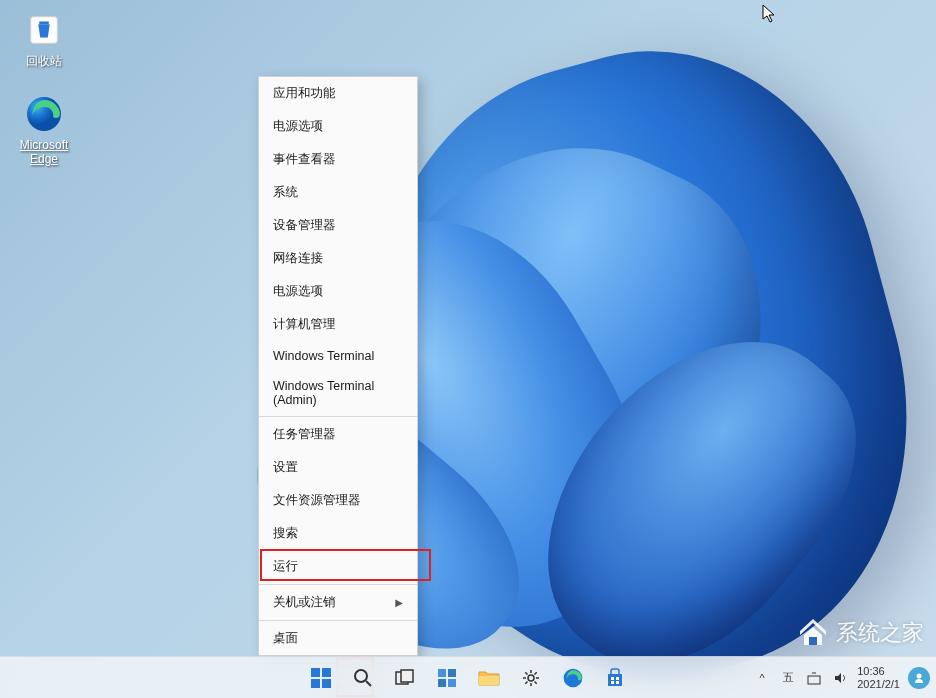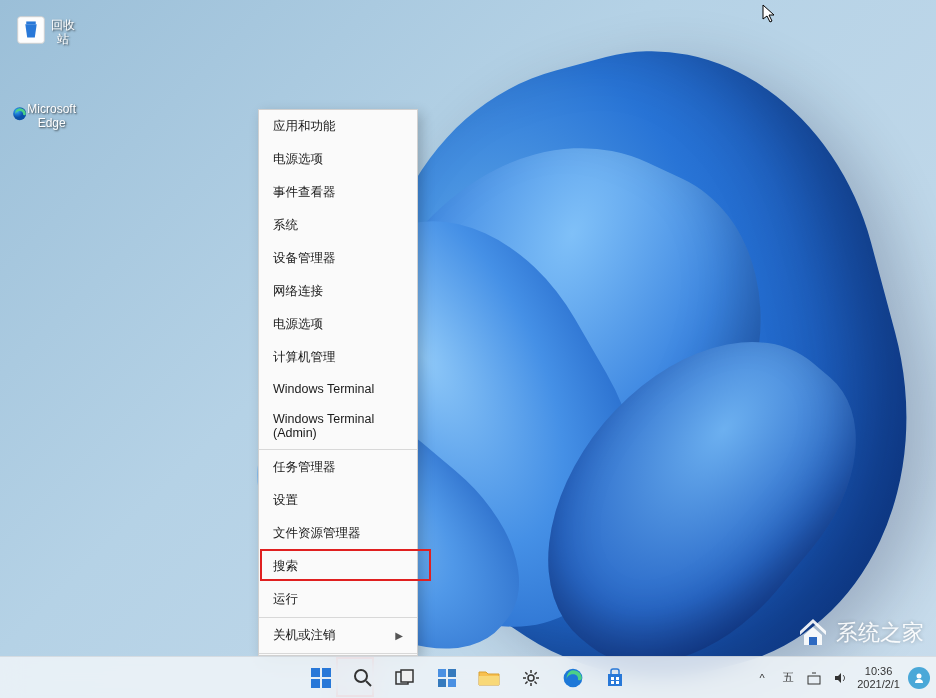--- a/index.html
+++ b/index.html
@@ -28,20 +28,21 @@
     .b2 { width: 380px; height: 480px; right: 200px; top: 140px; transform: rotate(25deg); background: radial-gradient(ellipse at 40% 20%, #7fc0f8 0%, #3a84e0 50%, #1050b0 100%); box-shadow: inset -30px -30px 60px rgba(0,0,30,0.25); }
     .b3 { width: 300px; height: 420px; right: 320px; top: 220px; transform: rotate(-30deg); background: radial-gradient(ellipse at 50% 30%, #8ec8f8 0%, #4590e6 50%, #1a5cc0 100%); }
     .b4 { width: 240px; height: 360px; right: 120px; top: 320px; transform: rotate(40deg); background: radial-gradient(ellipse at 40% 30%, #6cb0f0 0%, #2868c8 60%, #083088 100%); box-shadow: inset -20px -20px 50px rgba(0,0,30,0.3); }
     .b5 { width: 180px; height: 300px; right: 460px; top: 380px; transform: rotate(-50deg); background: radial-gradient(ellipse at 45% 25%, #98d0fa 0%, #5098e8 50%, #2060c0 100%); }
 
     
     .desktop-icon {
       position: absolute;
       width: 64px;
       display: flex;
+      flex-direction: column;
       align-items: center;
       cursor: pointer;
     }
     .desktop-icon .icon-img {
       width: 40px;
       height: 40px;
       display: flex;
       align-items: center;
       justify-content: center;
     }
@@ -136,21 +137,21 @@
       width: 18px;
       height: 18px;
       display: flex;
       align-items: center;
       justify-content: center;
       cursor: pointer;
     }
     .datetime {
       display: flex;
       flex-direction: column;
-      align-items: center;
+      align-items: flex-start;
       font-size: 11px;
       line-height: 13px;
       cursor: pointer;
     }
     .user-badge {
       width: 22px;
       height: 22px;
       border-radius: 50%;
       background: #4aa8d8;
       display: flex;
@@ -218,21 +219,21 @@
       <defs>
         <radialGradient id="eg" cx="30%" cy="30%">
           <stop offset="0%" stop-color="#38c0d8"></stop>
           <stop offset="50%" stop-color="#1d78d8"></stop>
           <stop offset="100%" stop-color="#0a50a8"></stop>
         </radialGradient>
       </defs>
       <path d="M20 6 C30 6 36 14 36 20 C36 24 32 25 29 23 C30 18 27 13 20 13 C13 13 8 18 8 24 C8 16 12 6 20 6 Z" fill="#4cd088"></path>
     </svg>
   </div>
-  <div class="label" style="white-space:pre-line;">Microsoft
+  <div class="label" style="white-space:pre-line;text-decoration:underline;">Microsoft
 Edge</div>
 </div>
 
 <div class="context-menu">
   <div class="menu-item">
       <span>应用和功能</span>
     </div>
   <div class="menu-item">
       <span>电源选项</span>
     </div>
@@ -275,20 +276,23 @@
     </div>
   <div class="menu-item">
       <span>运行</span>
     </div>
   <div class="separator"></div>
   <div class="menu-item">
     <span>关机或注销</span>
     <span class="submenu-arrow">▶</span>
   </div>
   <div class="separator"></div>
+  <div class="menu-item">
+      <span>桌面</span>
+    </div>
 </div>
 
 <div class="highlight-box highlight-menu"></div>
 <div class="highlight-box highlight-start"></div>
 
 <div class="taskbar">
   <div class="taskbar-center">
     <div class="taskbar-item">
       <svg width="22" height="22" viewBox="0 0 22 22">
         <rect x="1" y="1" width="9" height="9" fill="#2878d8"></rect>

